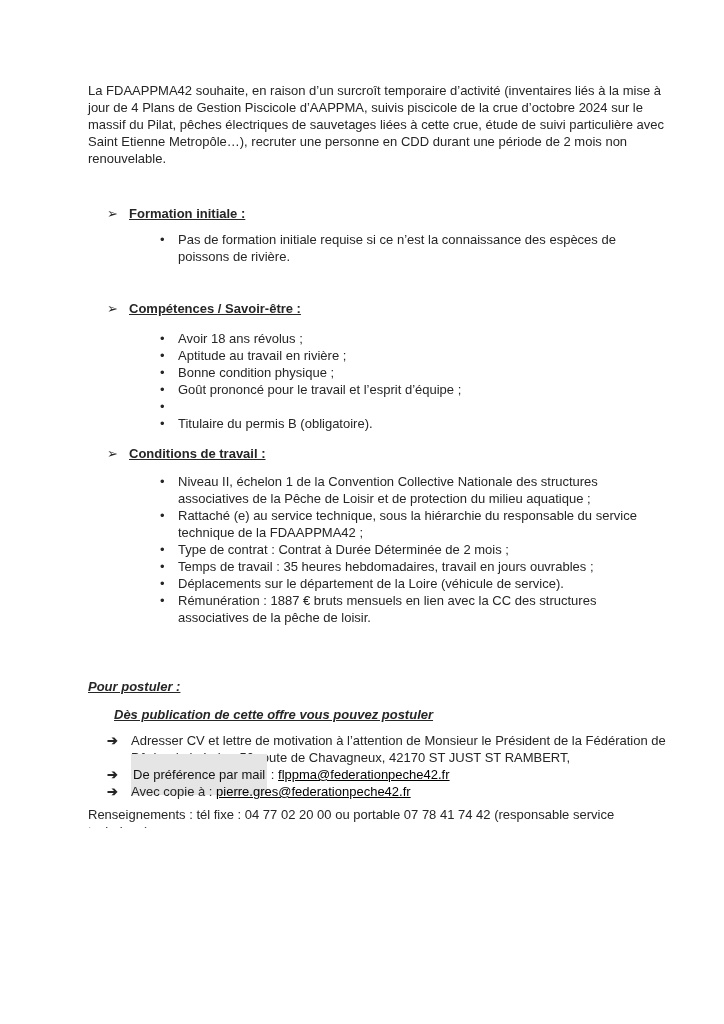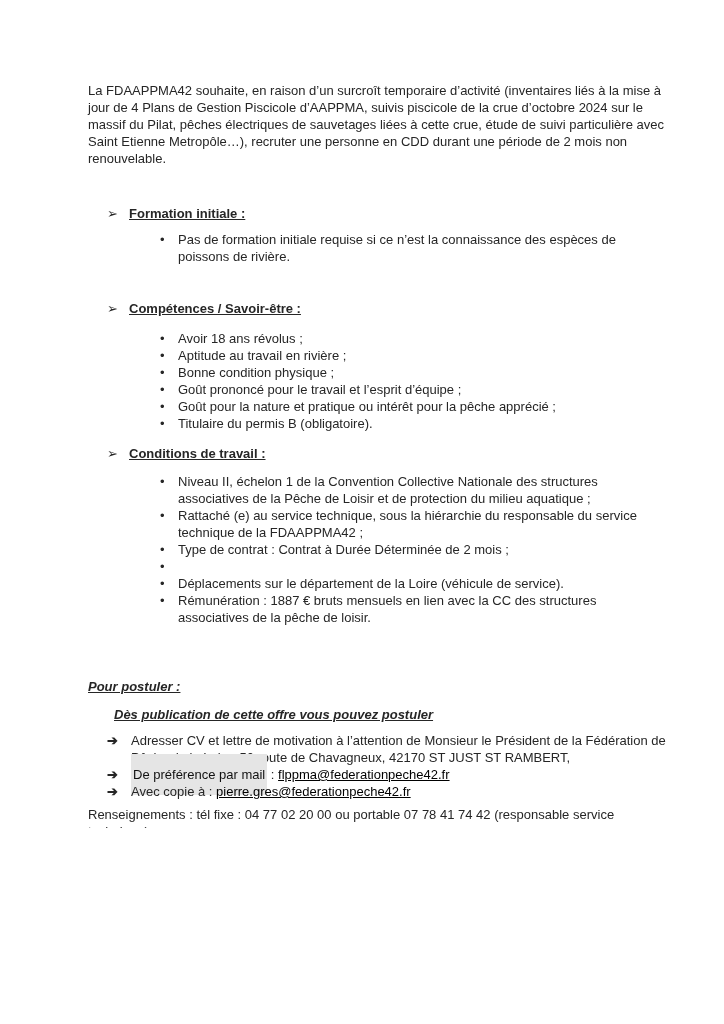--- a/index.html
+++ b/index.html
@@ -77,21 +77,20 @@
   <div class="bullet-row">
     <span class="b-marker">•</span>
     <span class="b-text">Bonne condition physique ;</span>
   </div>
   <div class="bullet-row">
     <span class="b-marker">•</span>
     <span class="b-text">Goût prononcé pour le travail et l’esprit d’équipe ;</span>
   </div>
   <div class="bullet-row">
     <span class="b-marker">•</span>
-    <span class="b-text">Goût pour la nature et pratique ou intérêt pour la pêche apprécié ;</span>
   </div>
   <div class="bullet-row">
     <span class="b-marker">•</span>
     <span class="b-text">Titulaire du permis B (obligatoire).</span>
   </div>
 
   <div class="section-heading sh-3">
     <span class="h-marker">➢</span>
     <span class="h-text">Conditions de travail :</span>
   </div>
@@ -102,20 +101,21 @@
   <div class="bullet-row">
     <span class="b-marker">•</span>
     <span class="b-text">Rattaché (e) au service technique, sous la hiérarchie du responsable du service technique de la FDAAPPMA42 ;</span>
   </div>
   <div class="bullet-row">
     <span class="b-marker">•</span>
     <span class="b-text">Type de contrat : Contrat à Durée Déterminée de 2 mois ;</span>
   </div>
   <div class="bullet-row">
     <span class="b-marker">•</span>
+    <span class="b-text">Temps de travail : 35 heures hebdomadaires, travail en jours ouvrables ;</span>
   </div>
   <div class="bullet-row">
     <span class="b-marker">•</span>
     <span class="b-text">Déplacements sur le département de la Loire (véhicule de service).</span>
   </div>
   <div class="bullet-row">
     <span class="b-marker">•</span>
     <span class="b-text">Rémunération : 1887 € bruts mensuels en lien avec la CC des structures associatives de la pêche de loisir.</span>
   </div>
 

